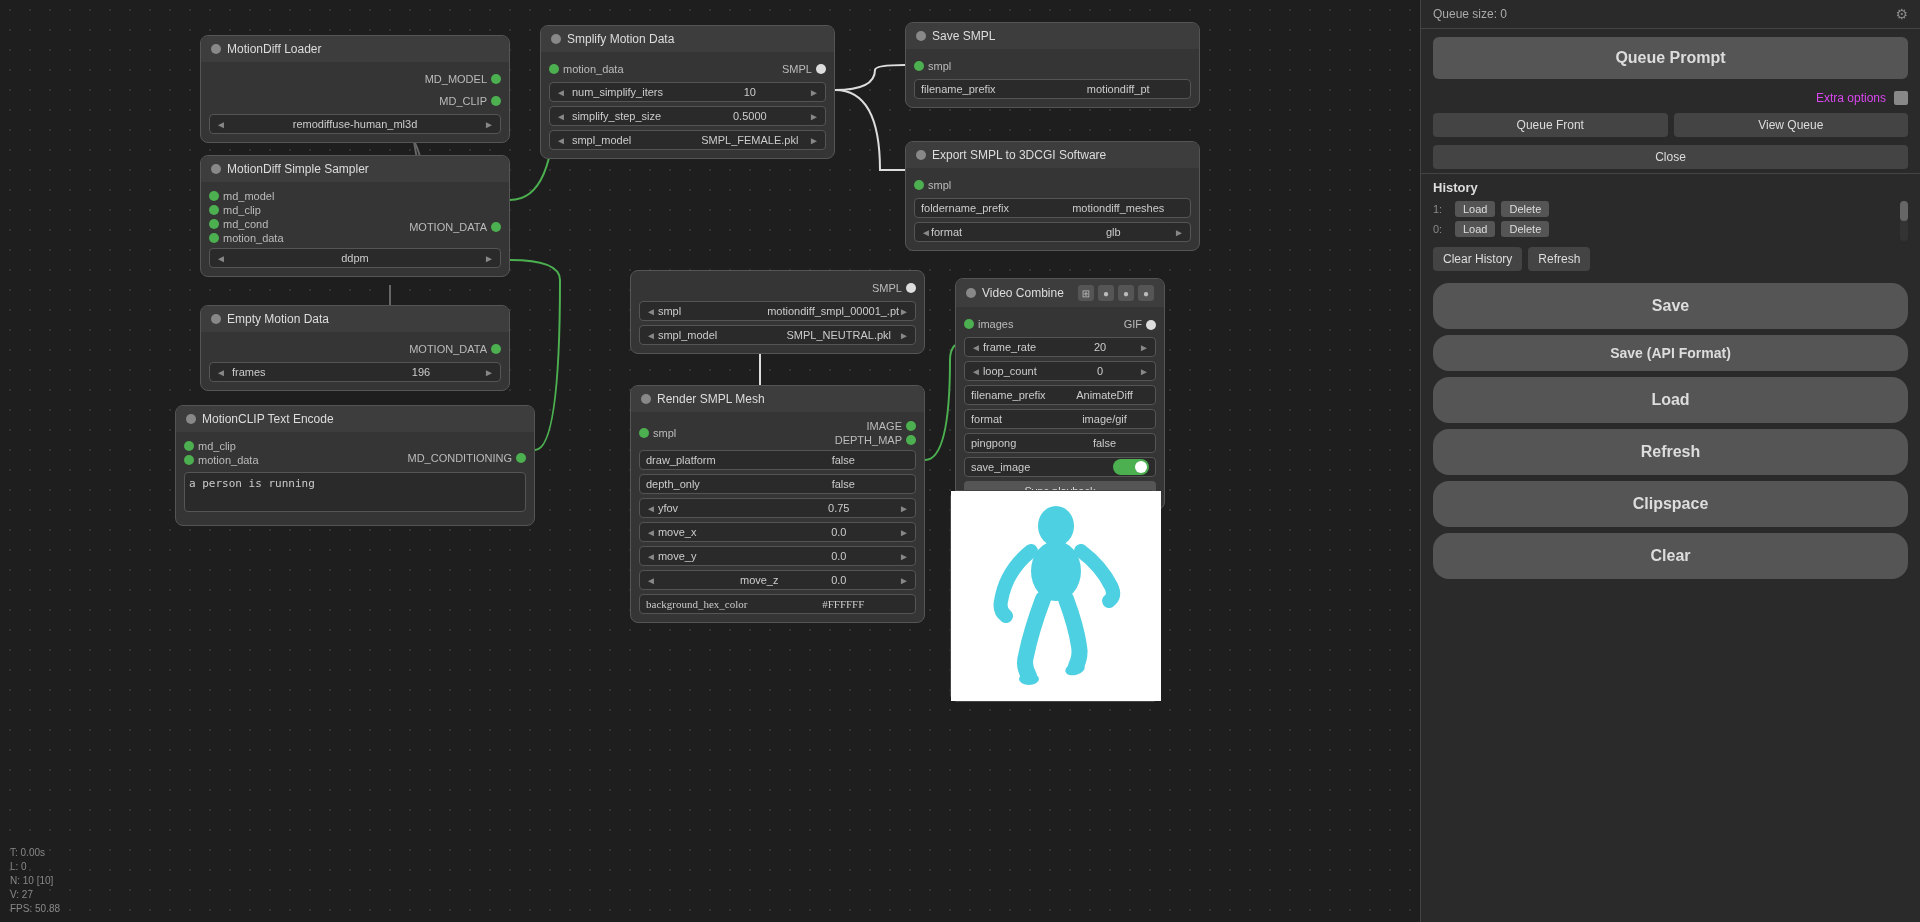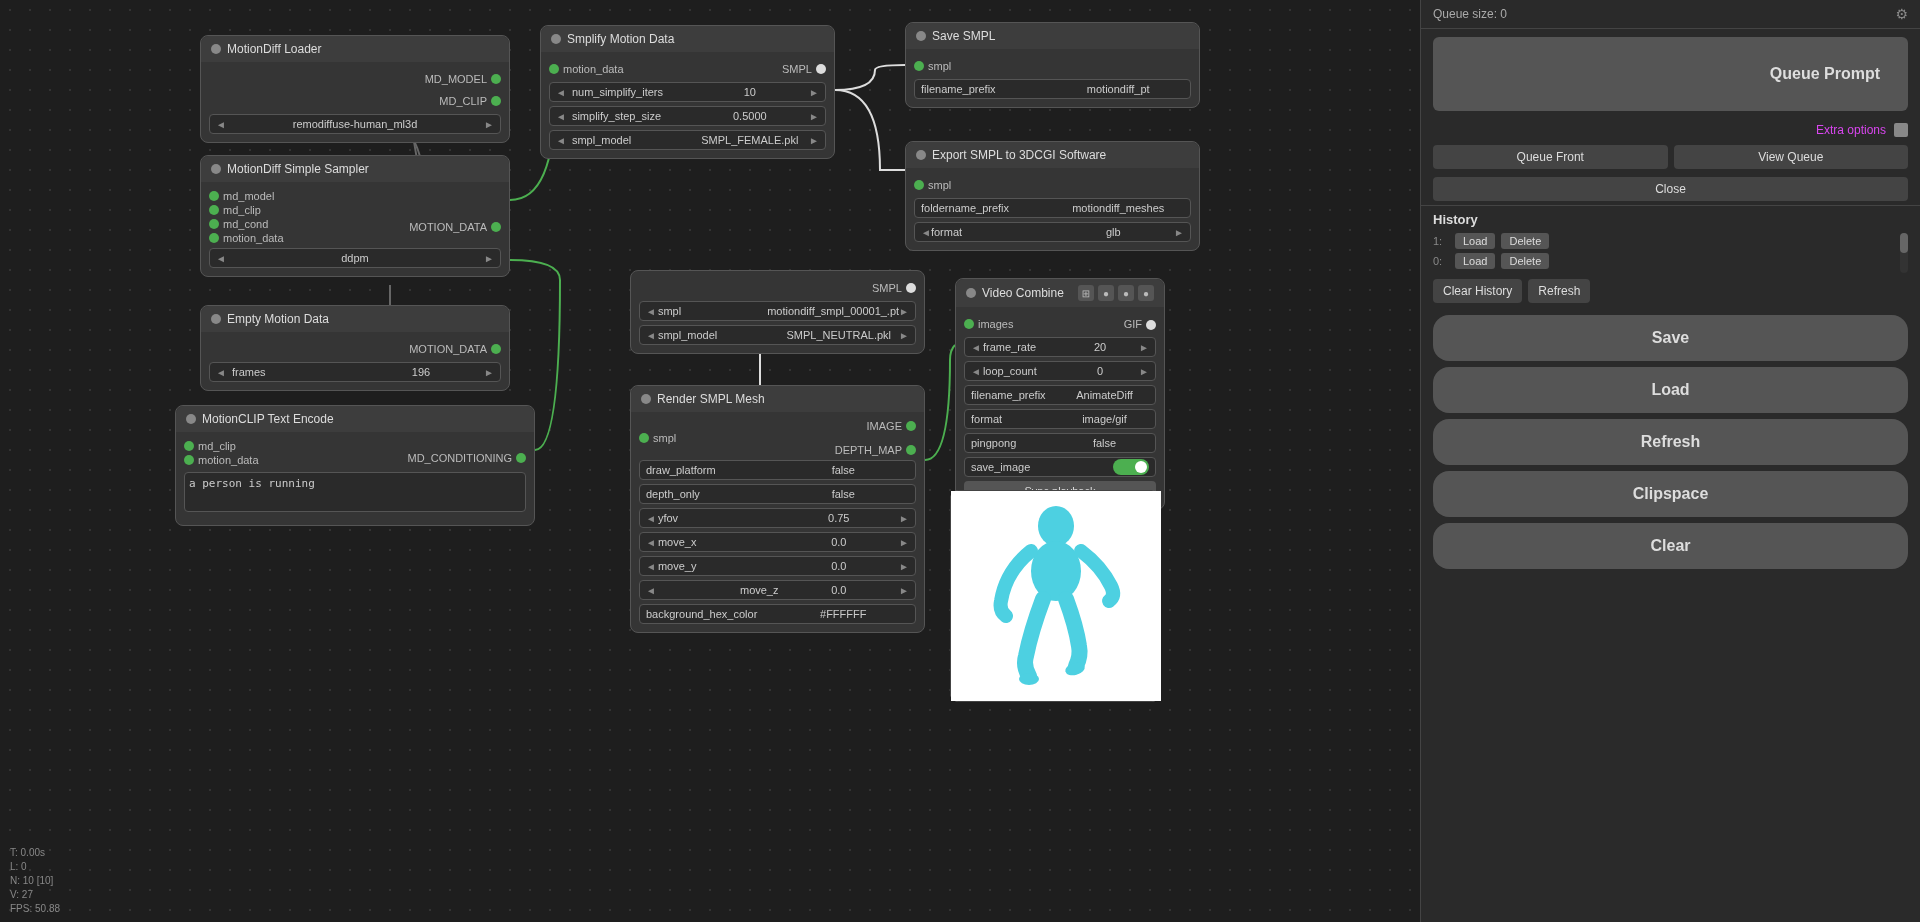--- a/index.html
+++ b/index.html
@@ -144,25 +144,25 @@
       cursor: pointer;
       font-size: 14px;
     }
     .queue-prompt-btn {
       background: #555;
       border: none;
       border-radius: 6px;
       color: #ddd;
       font-size: 16px;
       font-weight: 600;
-      padding: 28px;
+      padding: 12px;
       width: calc(100% - 24px);
       margin: 8px 12px;
       cursor: pointer;
-      text-align: right;
+      text-align: center;
     }
     .extra-options-row {
       display: flex;
       align-items: center;
       justify-content: flex-end;
       padding: 4px 12px;
       gap: 8px;
     }
     .extra-options-label {
       font-size: 12px;
@@ -592,21 +592,21 @@
     <div class="node-header">
       <div class="dot"></div>
       <span>Render SMPL Mesh</span>
     </div>
     <div class="node-body">
       <div class="node-row" style="justify-content:space-between;">
         <div style="display:flex; align-items:center; gap:4px;">
           <div class="socket input"></div>
           <span class="label">smpl</span>
         </div>
-        <div style="display:flex; flex-direction:column; align-items:flex-end; gap:12px;">
+        <div style="display:flex; flex-direction:column; align-items:flex-end; gap:2px;">
           <div style="display:flex; align-items:center; gap:4px;">
             <span class="label">IMAGE</span>
             <div class="socket output"></div>
           </div>
           <div style="display:flex; align-items:center; gap:4px;">
             <span class="label">DEPTH_MAP</span>
             <div class="socket output"></div>
           </div>
         </div>
       </div>
@@ -648,21 +648,21 @@
       </div>
       <div class="node-row">
         <div class="input-field" style="width:100%;">
           <span class="arrow-left">◄</span>
           <span class="value" style="text-align:right; padding-left:2px;">move_z</span>
           <span class="value">0.0</span>
           <span class="arrow-right">►</span>
         </div>
       </div>
       <div class="node-row">
-        <div class="input-field" style="width:100%; justify-content:flex-start;">
+        <div class="input-field" style="width:100%; justify-content:flex-start;font-family:Liberation Serif, serif;">
           <span class="value" style="text-align:left;">background_hex_color</span>
           <span class="value">#FFFFFF</span>
         </div>
       </div>
     </div>
   </div>
 
   <div id="node-video-combine" class="node">
     <div class="node-header">
       <div class="dot"></div>
@@ -799,20 +799,21 @@
     </div>
 
     <div class="history-buttons-row">
       <button class="clear-history-btn">Clear History</button>
       <button class="refresh-btn-small">Refresh</button>
     </div>
   </div>
 
   <div style="flex:1; overflow-y:auto;">
     <button class="big-btn save-btn">Save</button>
+    <button class="big-btn save-api-btn" style="font-size:14px; padding:10px;">Save (API Format)</button>
     <button class="big-btn load-btn">Load</button>
     <button class="big-btn refresh-big-btn">Refresh</button>
     <button class="big-btn clipspace-btn">Clipspace</button>
     <button class="big-btn clear-big-btn">Clear</button>
   </div>
 </div>
 
 <div id="status-bar">
   <div>T: 0.00s</div>
   <div>L: 0</div>

